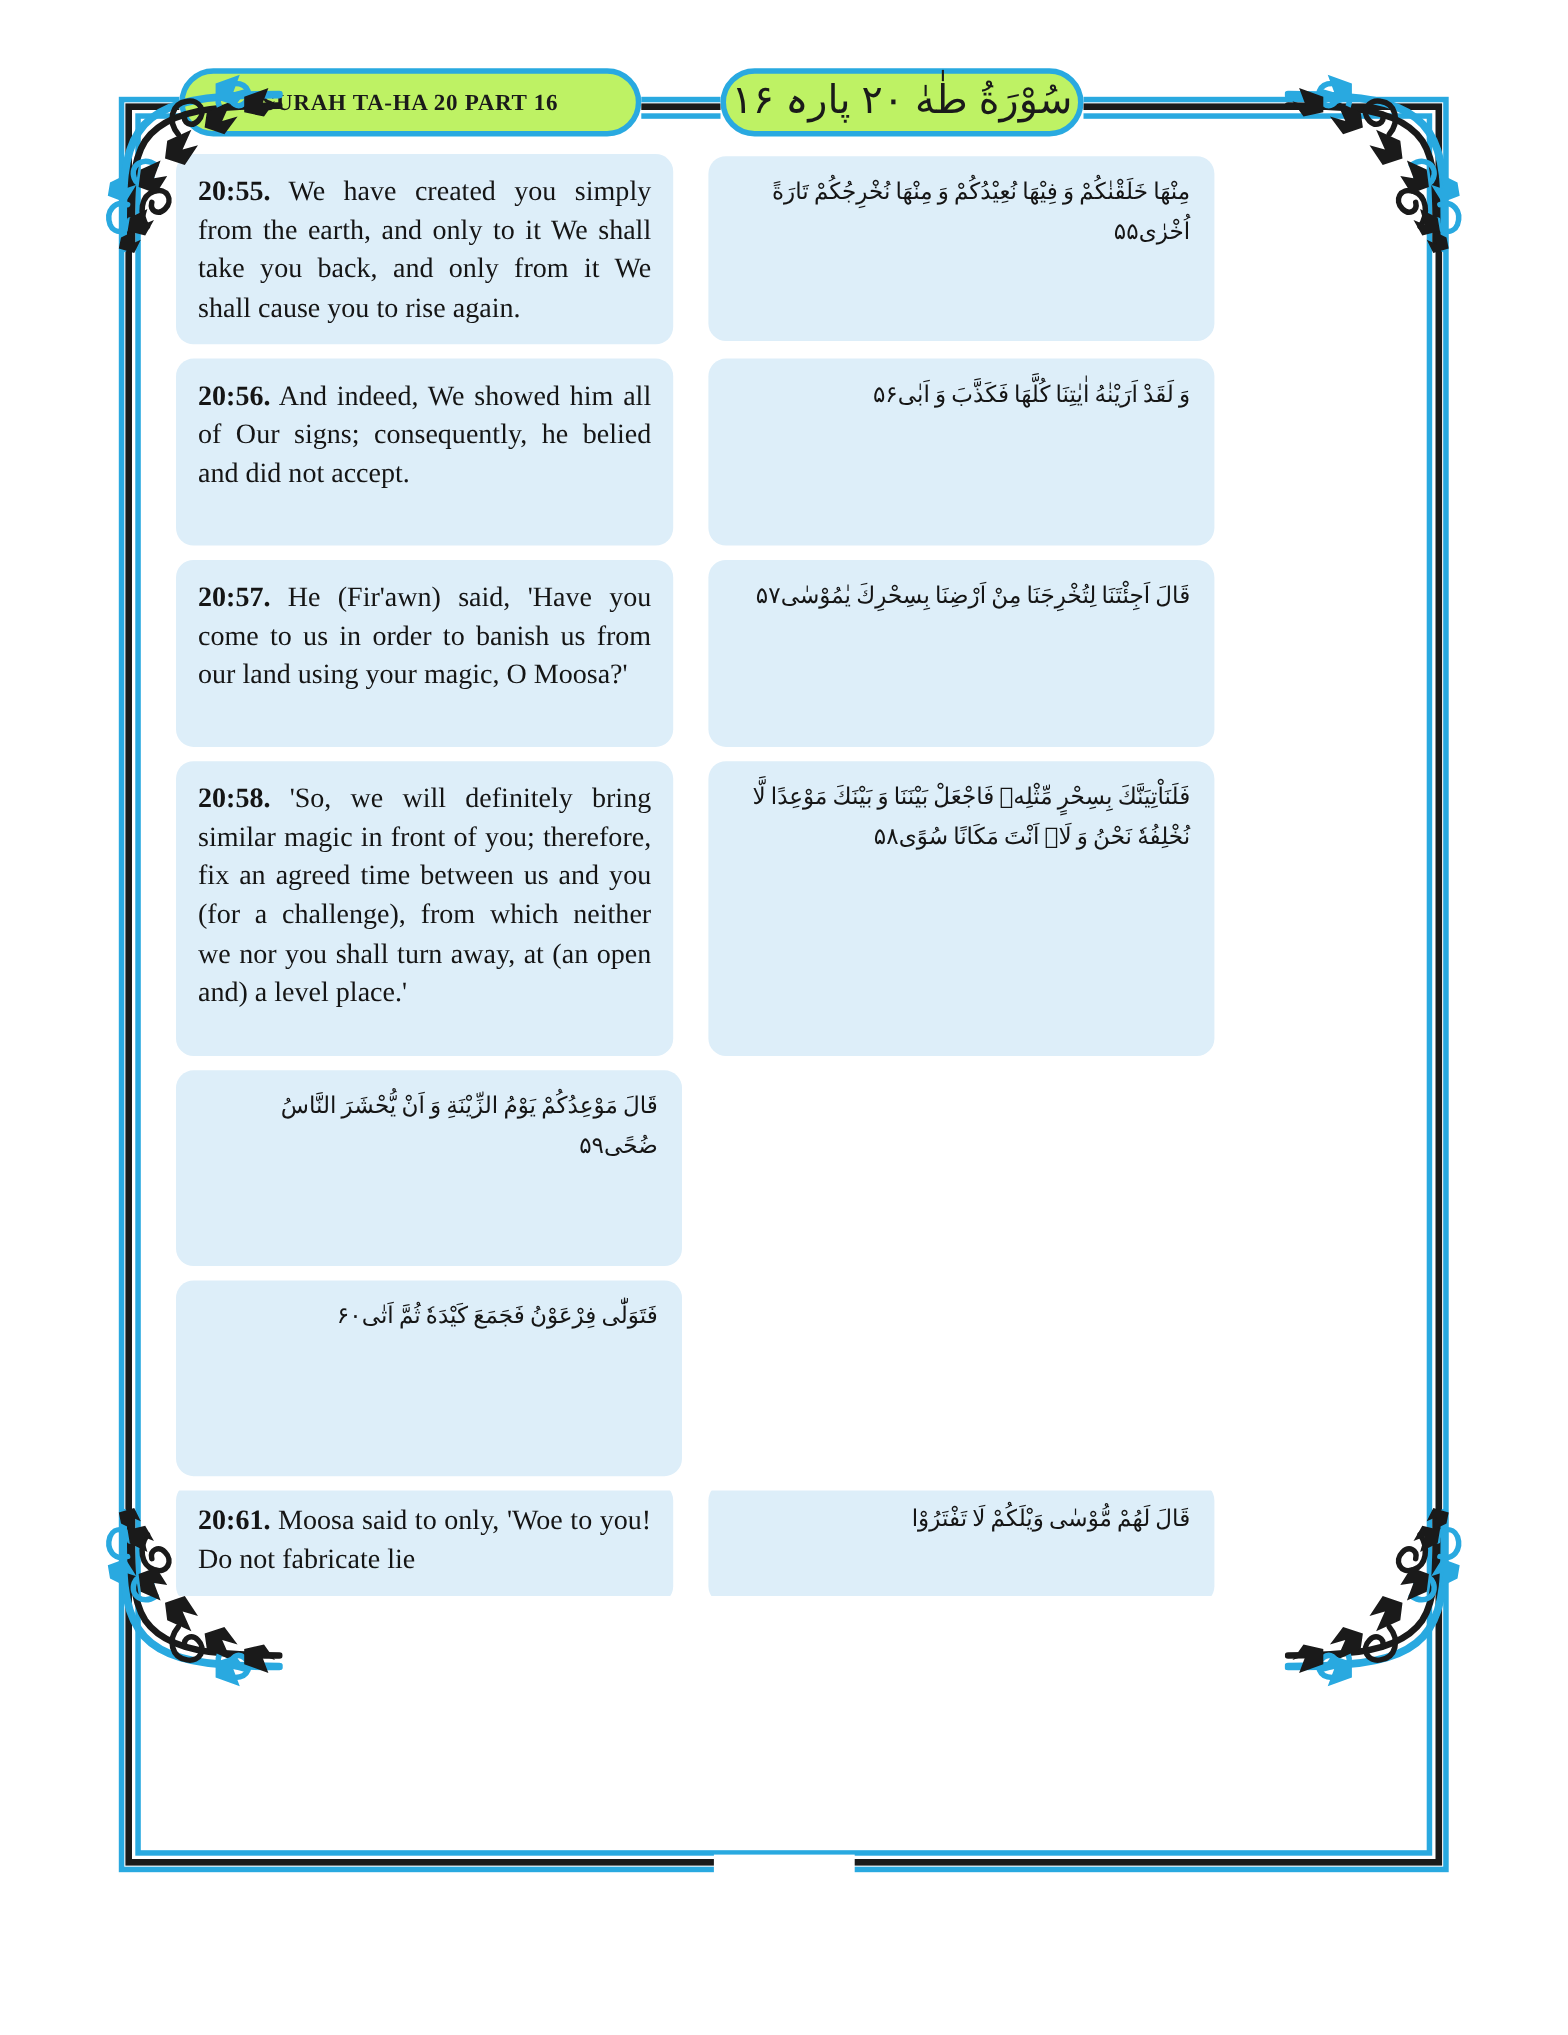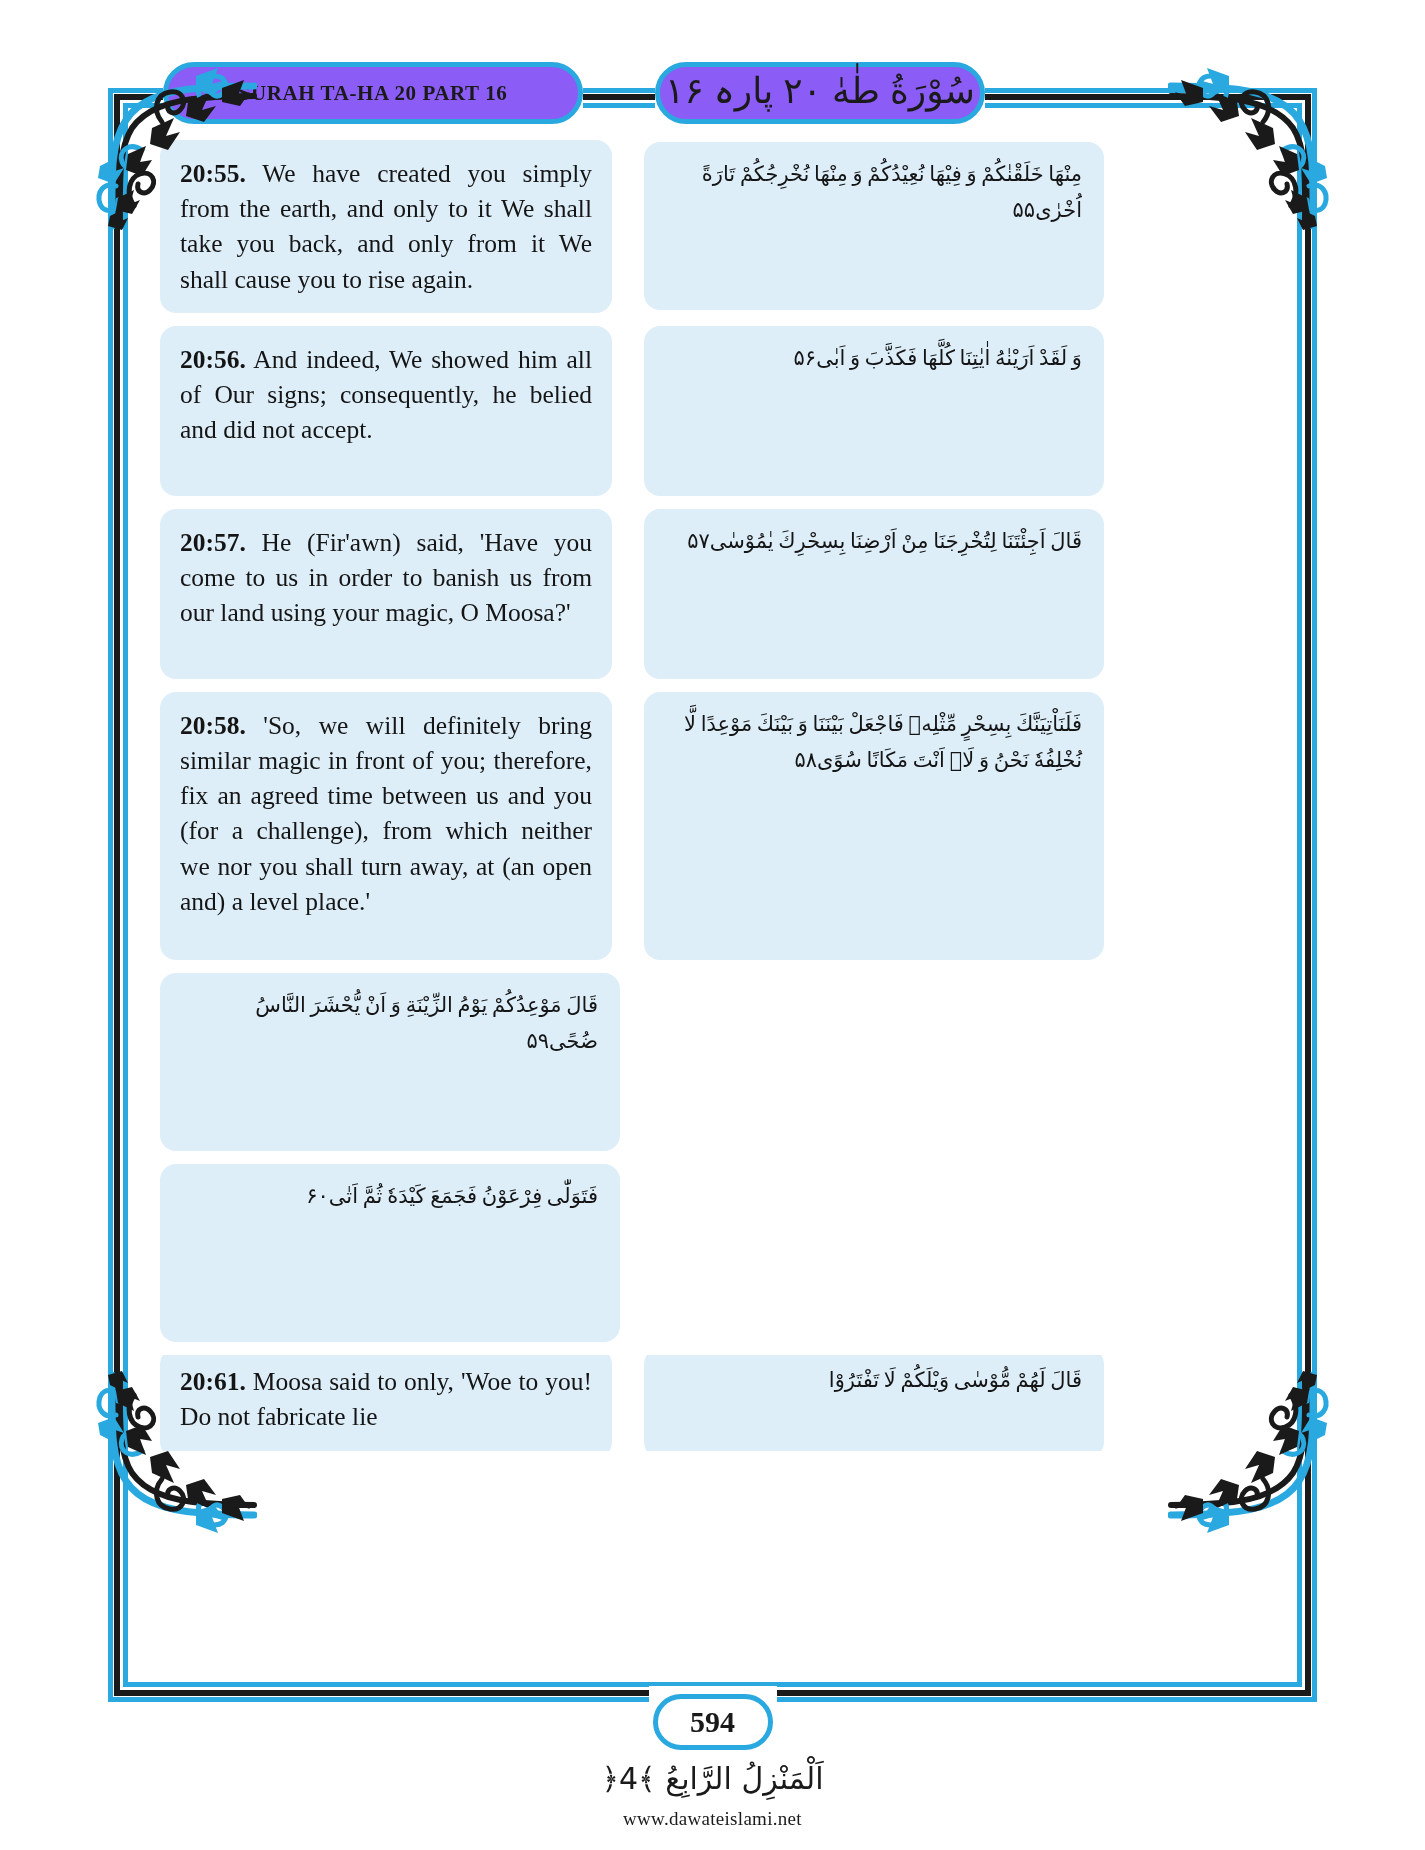--- a/index.html
+++ b/index.html
@@ -64,21 +64,21 @@
     left: 0;
     top: 62px;
     width: 1425px;
     height: 90px;
     z-index: 5;
   }
   .cartouche {
     position: absolute;
     top: 0;
     height: 62px;
-    background: #8b5cf6;
+    background: #bef264;
     border: 5px solid #29a9e0;
     border-radius: 34px;
     box-sizing: border-box;
     display: flex;
     align-items: center;
     justify-content: center;
   }
   .cartouche-left {
     left: 163px;
     width: 420px;
@@ -396,21 +396,14 @@
     <div class="verse-row r7">
       <div class="cell cell-en">
         <span class="vnum">20:61.</span>
         <span>Moosa said to only, 'Woe to you! Do not fabricate lie</span>
       </div>
       <div class="cell cell-ar">قَالَ لَهُمْ مُّوْسٰى وَیْلَكُمْ لَا تَفْتَرُوْا</div>
     </div>
 
   </div>
 
-  <div class="footer-zone">
-    <div class="page-badge">
-      <span class="page-num">594</span>
-    </div>
-    <div class="manzil">اَلْمَنْزِلُ الرَّابِعُ ﴾4﴿</div>
-    <div class="site">www.dawateislami.net</div>
-  </div>
 
 </div>
 
 </body></html>

